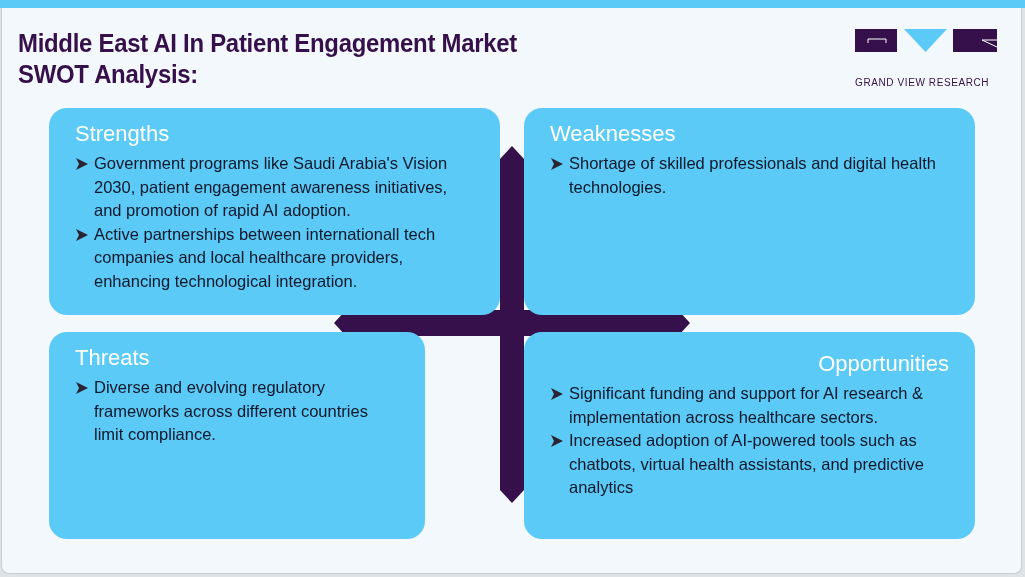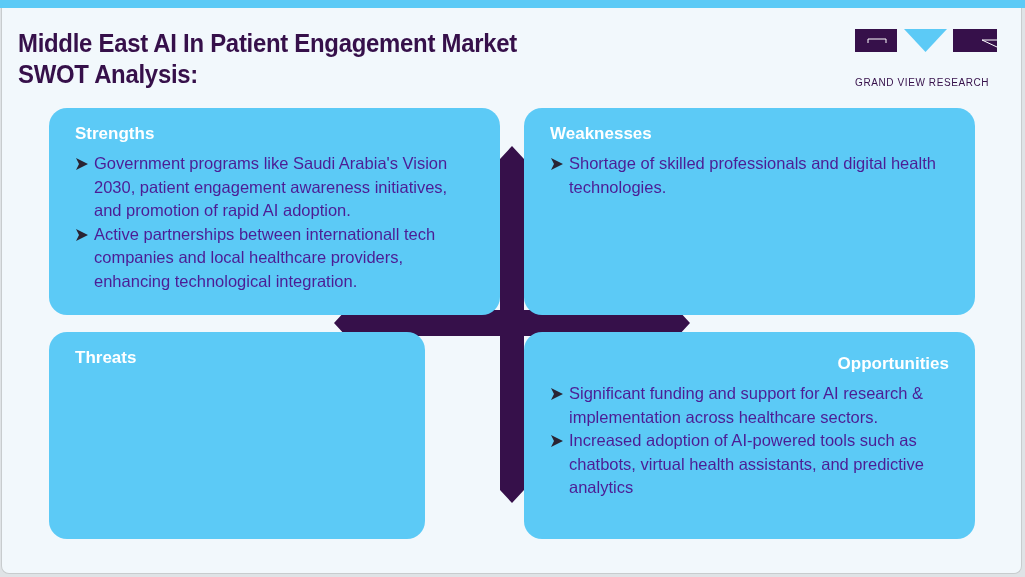--- a/index.html
+++ b/index.html
@@ -50,33 +50,33 @@
     border-radius:18px;
     box-sizing:border-box;
     padding:16px 26px 0 26px;
   }
   .q-s { left:49px;  top:108px; width:451px; height:207px; }
   .q-w { left:524px; top:108px; width:451px; height:207px; }
   .q-t { left:49px;  top:332px; width:376px; height:207px; }
   .q-o { left:524px; top:332px; width:451px; height:207px; }
 
   .q-title {
-    color:#ffffff; font-weight:bold; font-size:17px; line-height:20px;
+    color:#ffffff; font-weight:normal; font-size:22px; line-height:20px;
     margin:0 0 8px 0;
   }
   .q-o .q-title { margin-top:6px;text-align:right; }
   .q-t .q-title { margin-top:0px; }
 
   ul.items { list-style:none; margin:0; padding:0; }
   ul.items li {
     position:relative;
     padding-left:19px;
     font-size:16.5px;
     line-height:23.5px;
-    color:#4c1d95;
+    color:#0f172a;
   }
   .arrow {
     position:absolute; left:0; top:5px; width:14px; height:14px;
   }
 </style>
 </head>
 <body>
 
 <div class="frame"></div>
 <div class="topbar"></div>
@@ -125,20 +125,28 @@
       <svg class="arrow" viewBox="0 0 14 14">
           <path d="M1,1 L13,7 L1,13 L4,7 Z" fill="#2a2433"></path>
         </svg>
       <span>Shortage of skilled professionals and digital health technologies.</span>
     </li>
   </ul>
 </div>
 
 <div class="quad q-t">
   <div class="q-title">Threats</div>
+  <ul class="items">
+    <li>
+      <svg class="arrow" viewBox="0 0 14 14">
+          <path d="M1,1 L13,7 L1,13 L4,7 Z" fill="#2a2433"></path>
+        </svg>
+      <span>Diverse and evolving regulatory frameworks across different countries limit compliance.</span>
+    </li>
+  </ul>
 </div>
 
 <div class="quad q-o">
   <div class="q-title">Opportunities</div>
   <ul class="items">
     <li>
       <svg class="arrow" viewBox="0 0 14 14">
           <path d="M1,1 L13,7 L1,13 L4,7 Z" fill="#2a2433"></path>
         </svg>
       <span>Significant funding and support for AI research &amp; implementation across healthcare sectors.</span>

